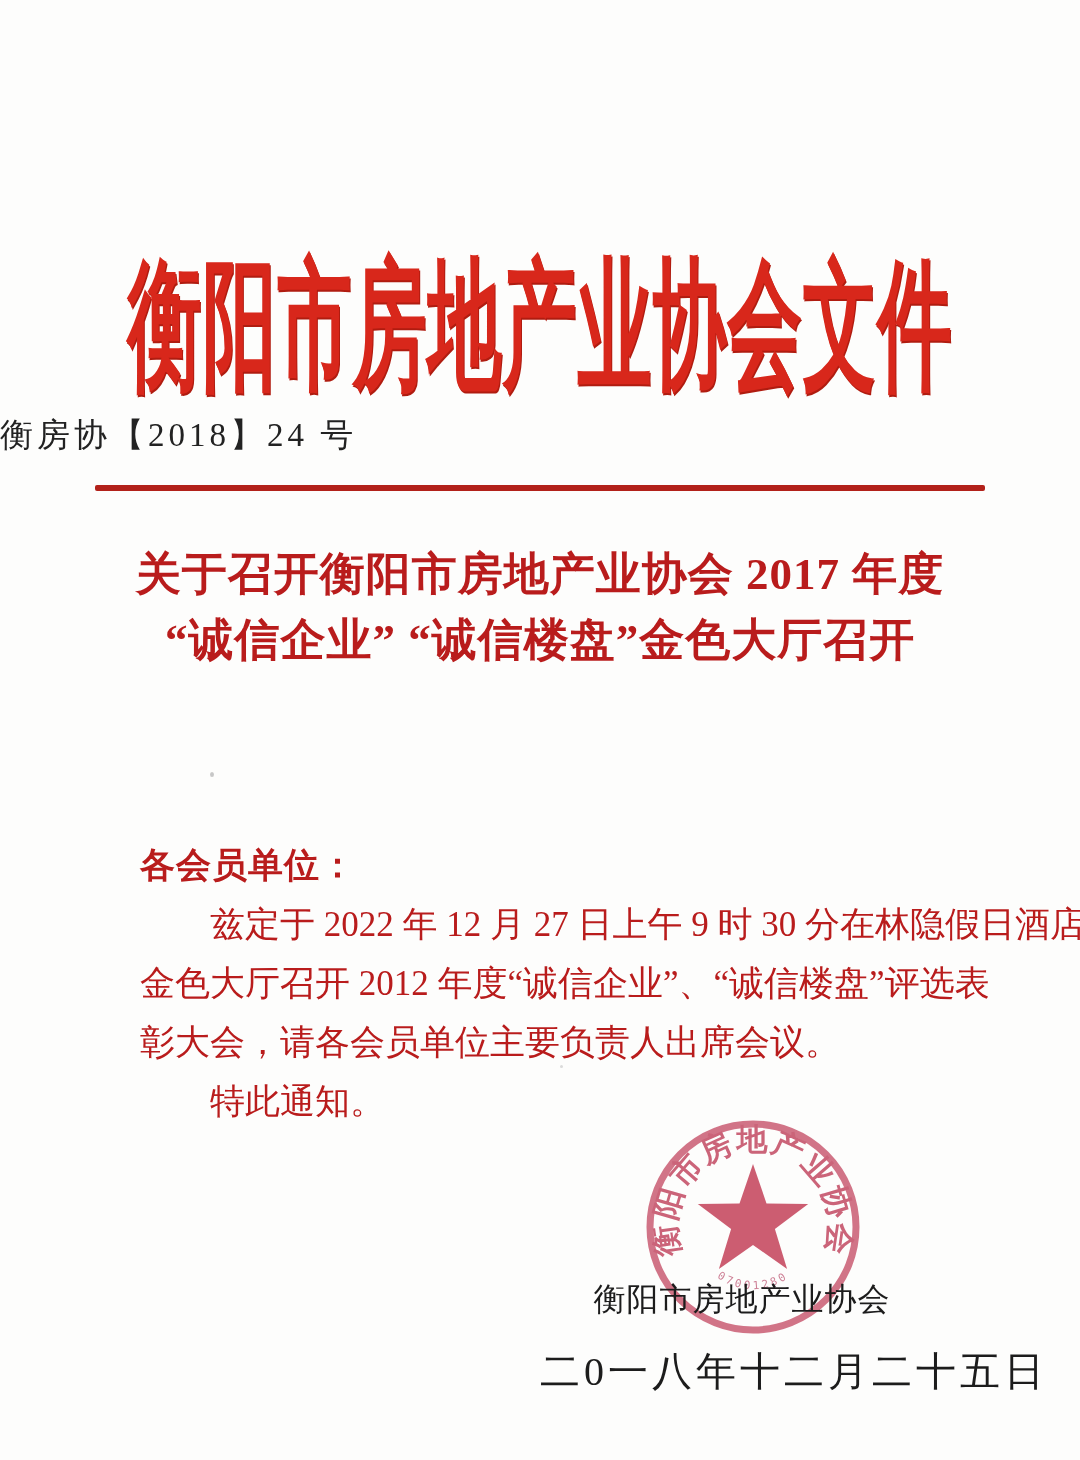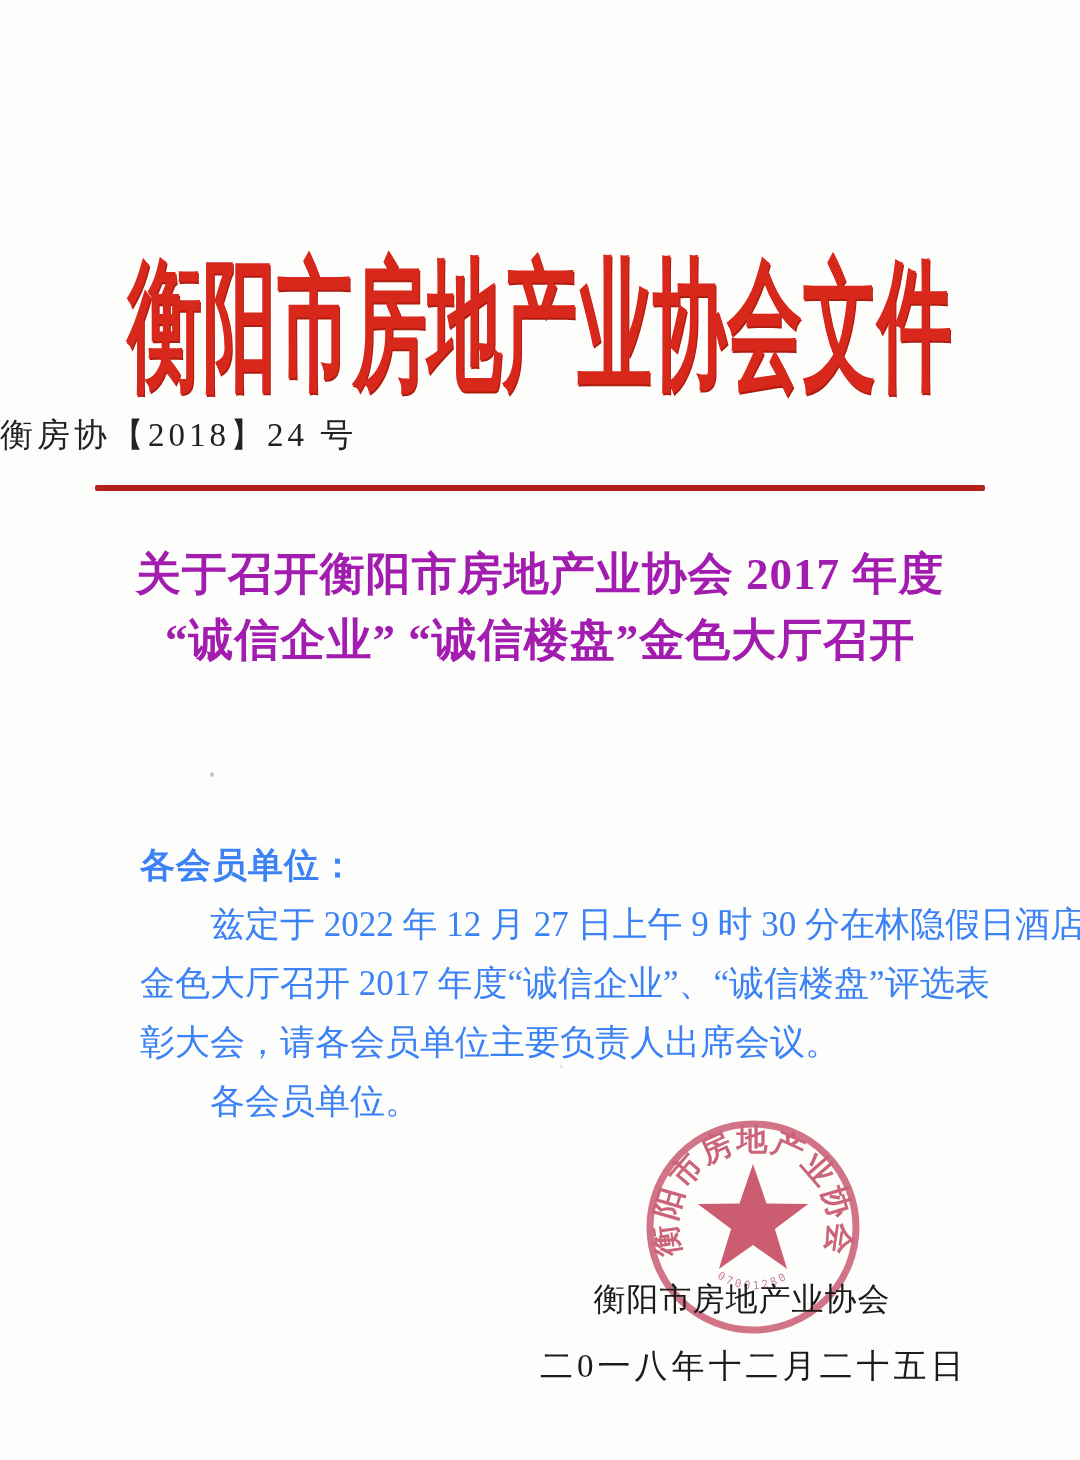--- a/index.html
+++ b/index.html
@@ -27,44 +27,44 @@
   }
 
   .red-divider{
     position:absolute;top:485px;left:95px;width:890px;height:6px;
     background:#b2211a;border-radius:2px;
   }
 
   .notice-title{
     position:absolute;top:541px;left:0;width:100%;
     text-align:center;font-size:45px;font-weight:700;
-    line-height:66px;color:#a21caf;letter-spacing:1px;
+    line-height:66px;color:#b91c1c;letter-spacing:1px;
   }
 
   .body-block{
     position:absolute;top:836px;left:140px;width:805px;
-    font-size:35px;line-height:59px;color:#3b82f6;
+    font-size:35px;line-height:59px;color:#b91c1c;
   }
   .salutation{font-weight:700;letter-spacing:1px;}
   .indent{text-indent:70px;}
   .body-line{white-space:nowrap;}
 
   
   .seal{
     position:absolute;left:598px;top:1072px;width:310px;height:310px;
     mix-blend-mode:multiply;opacity:.88;
   }
   .seal svg{display:block;}
 
   .sign-block{
     position:absolute;left:540px;top:1278px;width:404px;
     text-align:center;color:#1c1c1c;
   }
   .sign-org{font-size:32px;letter-spacing:1px;white-space:nowrap;}
-  .sign-date{font-size:33px;letter-spacing:4px;margin-top:22px;white-space:nowrap;}
+  .sign-date{font-size:40px;letter-spacing:4px;margin-top:22px;white-space:nowrap;}
 
   .speck{position:absolute;background:#9a9a9a;border-radius:50%;opacity:.55;}
   .speck.s1{left:210px;top:772px;width:4px;height:5px;}
   .speck.s2{left:560px;top:1065px;width:3px;height:3px;opacity:.35;}
 </style>
 </head>
 <body>
 
 <div class="page">
 
@@ -75,23 +75,23 @@
   <div class="red-divider"></div>
 
   <div class="notice-title">
     <div>关于召开衡阳市房地产业协会 2017 年度</div>
     <div>“诚信企业” “诚信楼盘”金色大厅召开</div>
   </div>
 
   <div class="body-block">
     <div class="salutation">各会员单位：</div>
     <div class="body-line indent">兹定于 2022 年 12 月 27 日上午 9 时 30 分在林隐假日酒店</div>
-    <div class="body-line">金色大厅召开 2017 年度“诚信企业”、“诚信楼盘”评选表</div>
+    <div class="body-line">金色大厅召开 2012 年度“诚信企业”、“诚信楼盘”评选表</div>
     <div class="body-line">彰大会，请各会员单位主要负责人出席会议。</div>
-    <div class="body-line indent">各会员单位。</div>
+    <div class="body-line indent">特此通知。</div>
   </div>
 
   <div class="seal">
     <svg width="310" height="310" viewBox="0 0 310 310" xmlns="http://www.w3.org/2000/svg">
       <circle cx="155" cy="155" r="103" fill="none" stroke="#c9546d" stroke-width="7" opacity="0.92"></circle>
       <defs>
         <path id="arcTop" d="M 81.4 177.5 A 77 77 0 1 1 228.6 177.5" fill="none"></path>
         <path id="arcBottom" d="M 115.1 202.5 A 62 62 0 0 0 194.9 202.5" fill="none"></path>
       </defs>
       <text font-size="31" fill="#c64f68" font-weight="600" font-family="Liberation Serif, DejaVu Serif, serif" letter-spacing="2">

